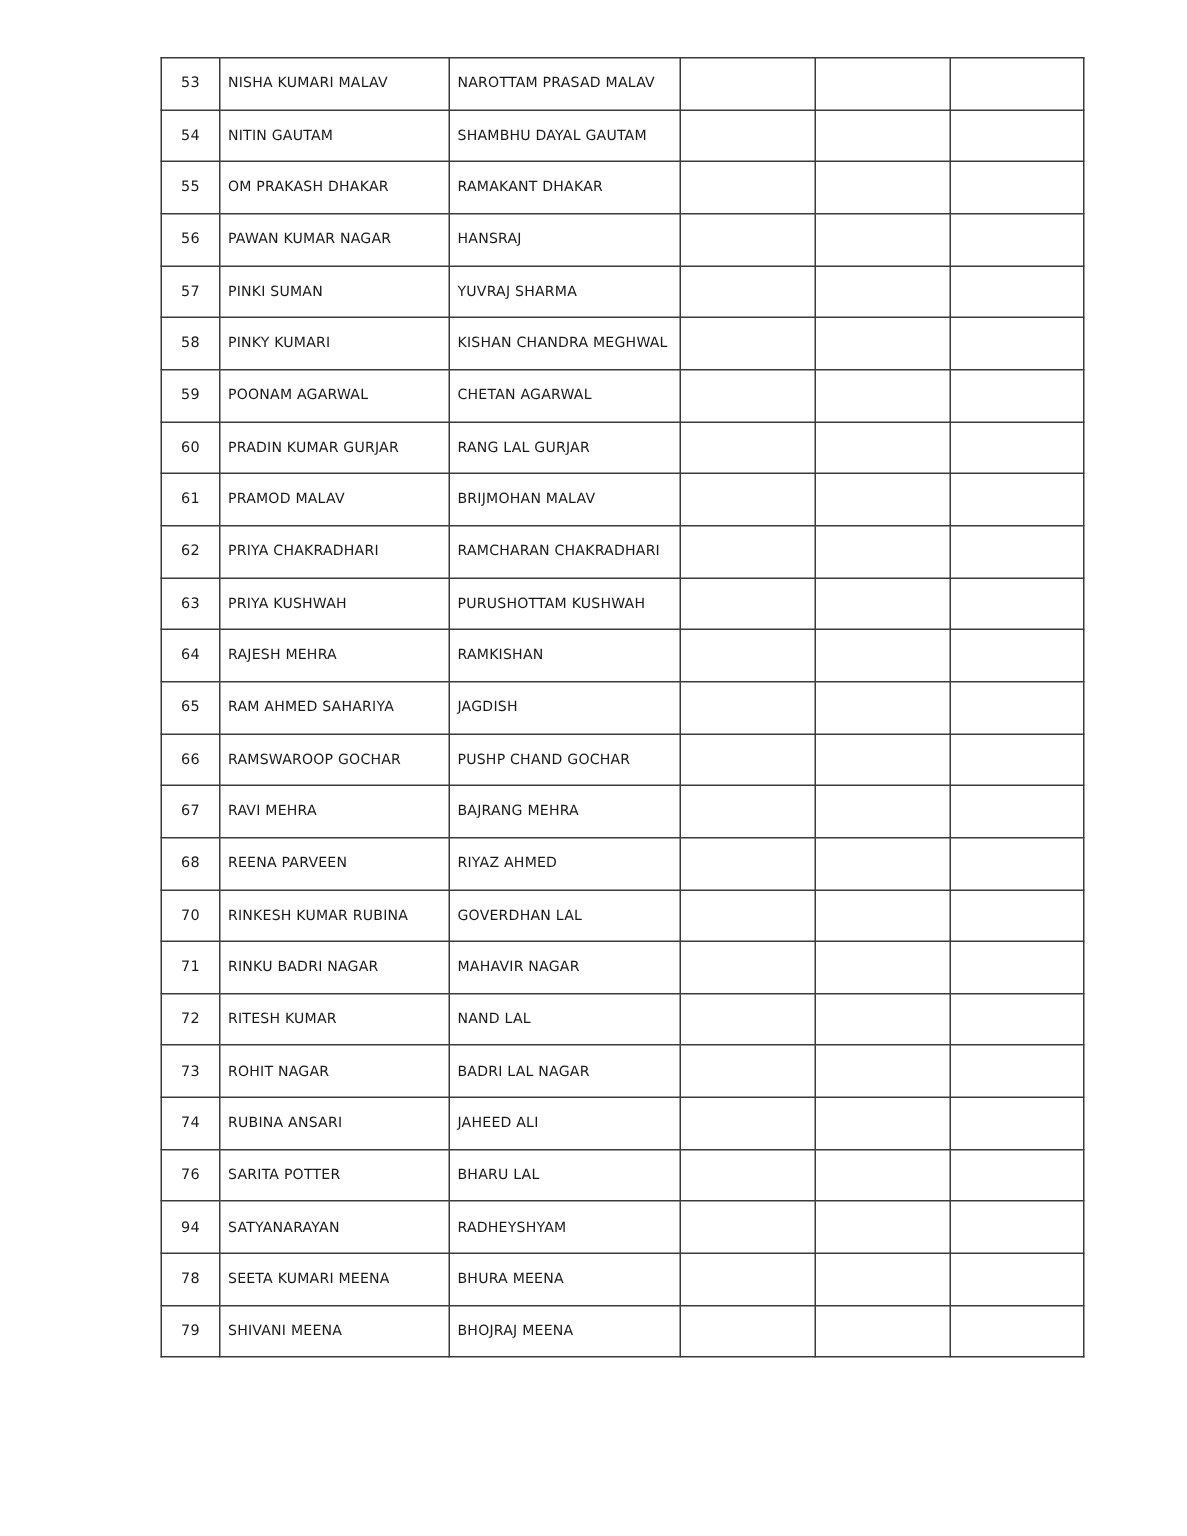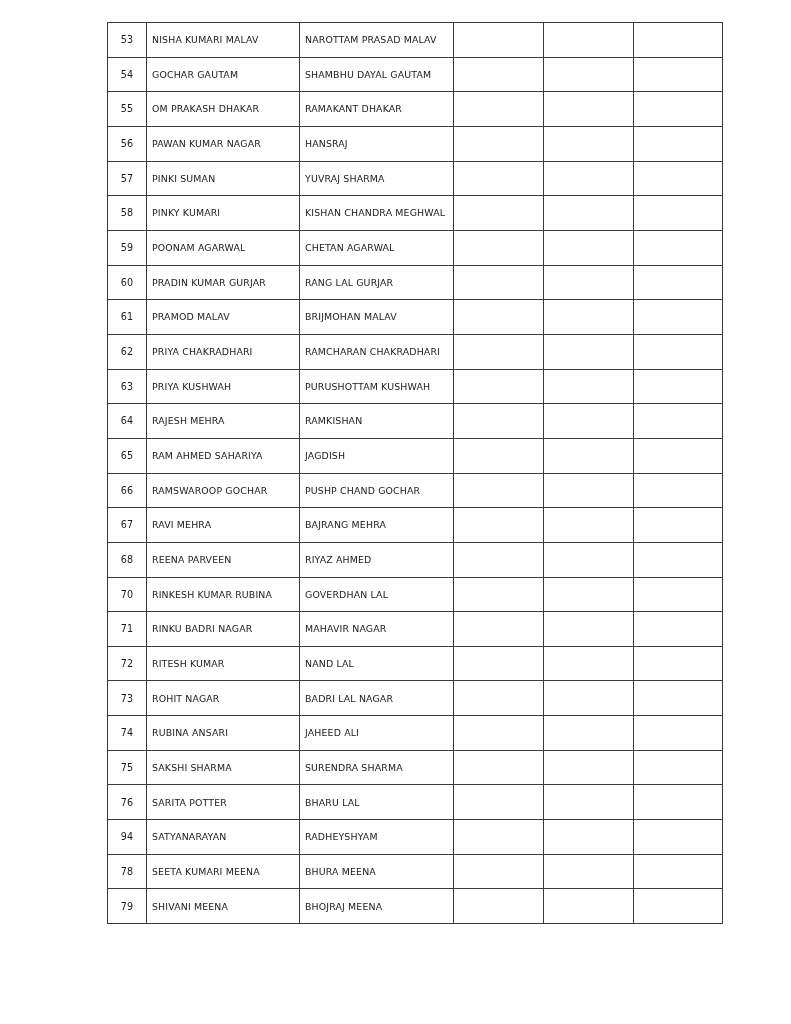--- a/index.html
+++ b/index.html
@@ -17,21 +17,21 @@
   }
   .page {
     position: relative;
     width: 791px;
     height: 1024px;
     background: #ffffff;
   }
   .table-wrap {
     position: absolute;
     left: 107px;
-    top: 22px;
+    top: 38px;
     width: 615px;
   }
   table.roster {
     border-collapse: collapse;
     table-layout: fixed;
     width: 615px;
     background: #ffffff;
   }
   table.roster col.c-sno    { width: 39px; }
   table.roster col.c-name   { width: 153px; }
@@ -98,21 +98,21 @@
             </td>
             <td class=" blank">
               <span class="cell-text"></span>
             </td>
           </tr>
           <tr>
             <td class="sno">
               <span class="cell-text">54</span>
             </td>
             <td class="">
-              <span class="cell-text">GOCHAR GAUTAM</span>
+              <span class="cell-text">NITIN GAUTAM</span>
             </td>
             <td class="">
               <span class="cell-text">SHAMBHU DAYAL GAUTAM</span>
             </td>
             <td class=" blank">
               <span class="cell-text"></span>
             </td>
             <td class=" blank">
               <span class="cell-text"></span>
             </td>
@@ -482,40 +482,20 @@
           </tr>
           <tr>
             <td class="sno">
               <span class="cell-text">74</span>
             </td>
             <td class="">
               <span class="cell-text">RUBINA ANSARI</span>
             </td>
             <td class="">
               <span class="cell-text">JAHEED ALI</span>
-            </td>
-            <td class=" blank">
-              <span class="cell-text"></span>
-            </td>
-            <td class=" blank">
-              <span class="cell-text"></span>
-            </td>
-            <td class=" blank">
-              <span class="cell-text"></span>
-            </td>
-          </tr>
-          <tr>
-            <td class="sno">
-              <span class="cell-text">75</span>
-            </td>
-            <td class="">
-              <span class="cell-text">SAKSHI SHARMA</span>
-            </td>
-            <td class="">
-              <span class="cell-text">SURENDRA SHARMA</span>
             </td>
             <td class=" blank">
               <span class="cell-text"></span>
             </td>
             <td class=" blank">
               <span class="cell-text"></span>
             </td>
             <td class=" blank">
               <span class="cell-text"></span>
             </td>

